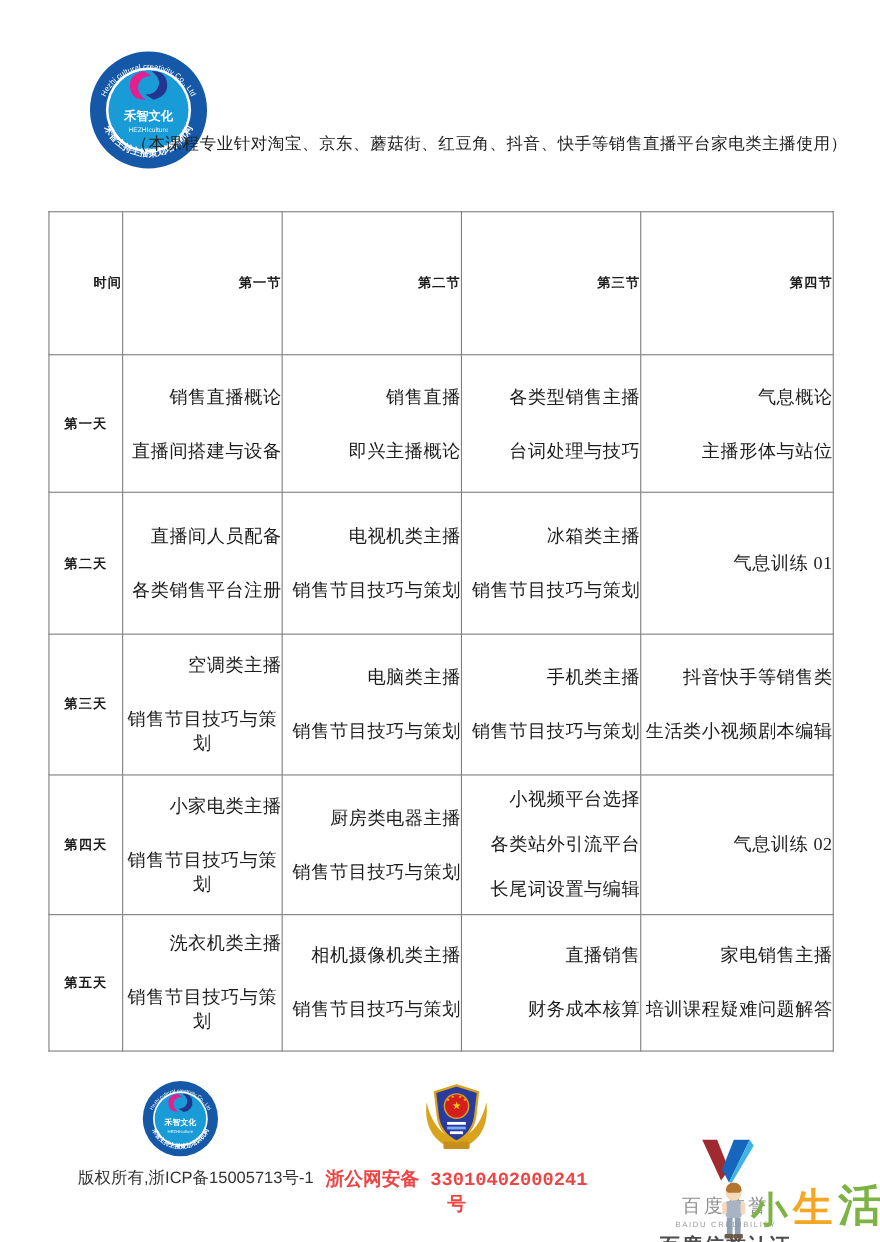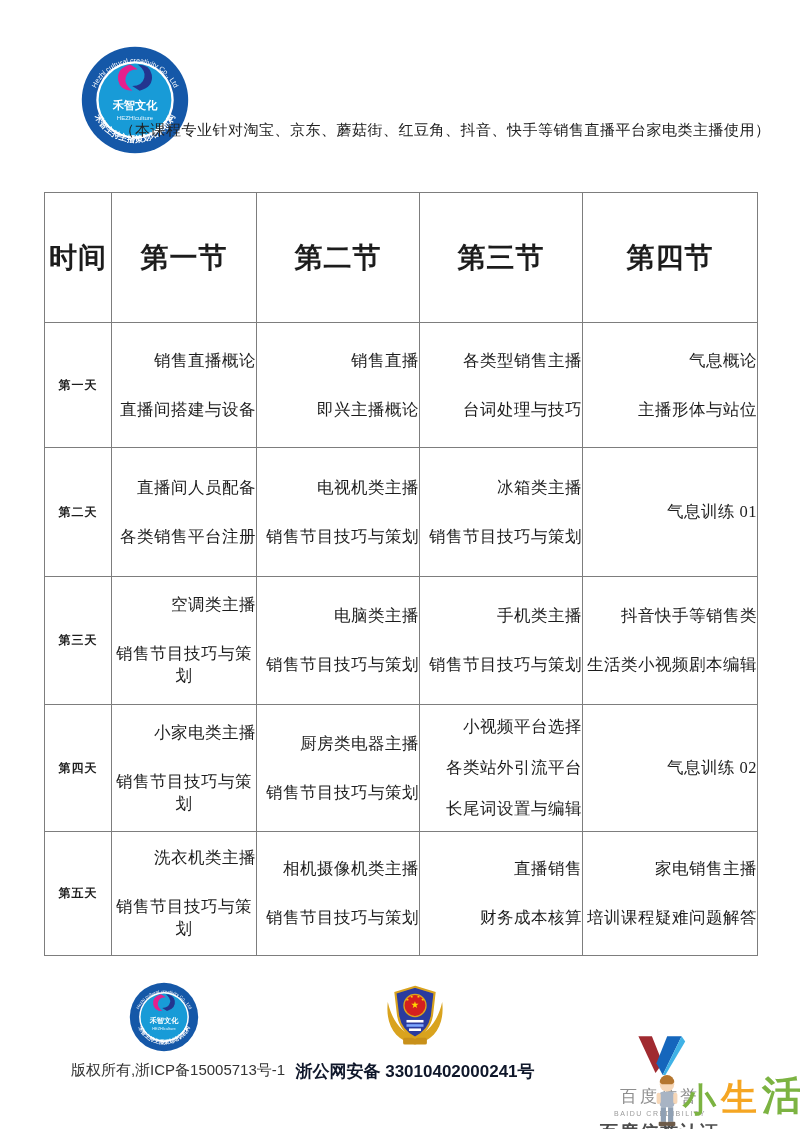--- a/index.html
+++ b/index.html
@@ -18,35 +18,35 @@
   table.schedule{position:absolute;left:44px;top:192px;width:713px;border-collapse:collapse;
                  table-layout:fixed;background:#fff;}
   .schedule th,.schedule td{border:1.5px solid #7d7d7d;padding:0;vertical-align:middle;
                             text-align:center;background:#fff;}
   .schedule tr:nth-child(1){height:130px;}
   .schedule tr:nth-child(2){height:125px;}
   .schedule tr:nth-child(3){height:129px;}
   .schedule tr:nth-child(4){height:128px;}
   .schedule tr:nth-child(5){height:127px;}
   .schedule tr:nth-child(6){height:124px;}
-  .schedule th{font-size:28px;font-weight:600;letter-spacing:1px;}
+  .schedule th{font-size:12px;font-weight:600;letter-spacing:1px;text-align:right;}
   td.day{font-size:12px;font-weight:600;letter-spacing:1px;}
   .lines{display:flex;flex-direction:column;justify-content:center;align-items:flex-end;gap:27px;
          height:100%;font-size:16.5px;letter-spacing:0.5px;}
   .lines.lines-3{gap:19px;}
 
   
   .footer-logo{position:absolute;left:128px;top:981px;width:72px;height:72px;}
   .footer-logo svg{width:100%;height:100%;display:block;}
   .copyright{position:absolute;left:38px;top:1061px;width:280px;text-align:center;
              font-size:15px;color:#333;font-family:"Liberation Sans",sans-serif;}
   .badge-wrap{position:absolute;left:381px;top:978px;width:68px;height:72px;}
   .badge-wrap svg{width:100%;height:100%;display:block;}
   .police-text{position:absolute;left:290px;top:1060px;width:250px;text-align:center;
-               font-size:17px;font-weight:700;color:#0f172a;font-family:Liberation Sans, sans-serif;}
+               font-size:17px;font-weight:700;color:#ef4444;font-family:Liberation Mono, monospace;}
   .baidu-wrap{position:absolute;left:600px;top:1033px;width:120px;display:flex;
               flex-direction:column;align-items:center;}
   .baidu-wrap svg{width:54px;height:46px;display:block;}
   .baidu-cn{font-size:17px;color:#8e8e8e;letter-spacing:3px;margin-top:6px;
             font-family:"Liberation Sans",sans-serif;}
   .baidu-en{font-size:7px;color:#9a9a9a;letter-spacing:1.5px;margin-top:2px;
             font-family:"Liberation Sans",sans-serif;}
   .baidu-cert{font-size:18px;color:#4d4d4d;font-weight:700;letter-spacing:2px;margin-top:3px;
               font-family:"Liberation Sans",sans-serif;}
 

